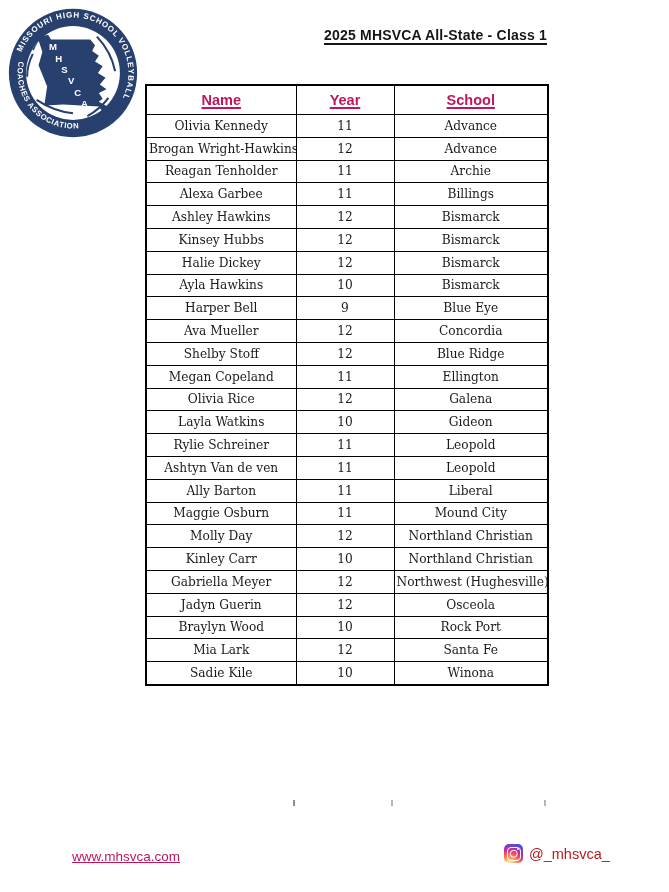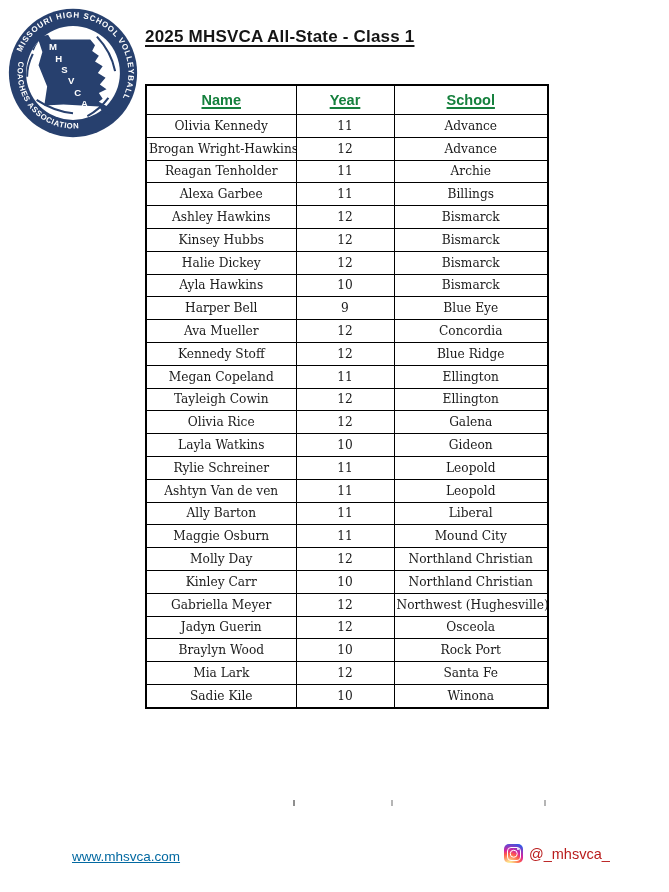--- a/index.html
+++ b/index.html
@@ -6,44 +6,44 @@
   .page{
     position:relative;width:669px;height:892px;background:#ffffff;overflow:hidden;
     font-family:"Liberation Sans",sans-serif;color:#111;
   }
   
   .logo{position:absolute;left:6px;top:6px;width:134px;height:134px;}
   .logo .ring-text{fill:#ffffff;font-family:"Liberation Sans",sans-serif;font-weight:bold;}
   .logo .state-letter{fill:#ffffff;font-family:"Liberation Sans",sans-serif;font-weight:bold;font-size:10px;text-anchor:middle;}
   
   .title{
-    position:absolute;left:145px;top:27px;width:402px;margin:0;text-align:left;
-    font-size:17px;font-weight:bold;letter-spacing:.2px;color:#151515;
+    position:absolute;left:145px;top:27px;width:402px;margin:0;text-align:right;
+    font-size:14px;font-weight:bold;letter-spacing:.2px;color:#151515;
     text-decoration:underline;text-decoration-thickness:2px;text-underline-offset:3px;
   }
   
   .roster{
     position:absolute;left:145px;top:84px;width:402px;
     border-collapse:collapse;table-layout:fixed;border:2px solid #000;
   }
   .roster th,.roster td{border:1px solid #000;text-align:center;vertical-align:middle;padding:0 2px;overflow:hidden;white-space:nowrap;}
   .roster th{
-    height:28px;font-size:14.5px;font-weight:bold;color:#15803d;
+    height:28px;font-size:14.5px;font-weight:bold;color:#be185d;
     text-decoration:underline;text-decoration-thickness:2px;text-underline-offset:2px;
   }
   .roster td{
     height:21.8px;font-family:"DejaVu Serif",serif;font-size:12.2px;color:#1a1a1a;
   }
   .stub{position:absolute;top:800px;width:2px;height:6px;background:#8f8f8f;}
   .stub-1{left:293px;}
   .stub-2{left:391px;background:#b5b5b5;}
   .stub-3{left:544px;background:#b5b5b5;}
   
   .site-link{
-    position:absolute;left:72px;top:849px;font-size:13.5px;color:#0369a1;
+    position:absolute;left:72px;top:849px;font-size:13.5px;color:#be185d;
     text-decoration:underline;cursor:pointer;
   }
   .insta{position:absolute;left:504px;top:844px;display:flex;align-items:center;gap:6px;cursor:pointer;}
   .ig-icon{
     position:relative;width:19px;height:19px;border-radius:5px;flex:0 0 auto;
     background:radial-gradient(circle at 28% 110%,#fdf497 0%,#fdf497 8%,#fd5949 45%,#d6249f 60%,#285aeb 92%);
   }
   .ig-icon::before{
     content:"";position:absolute;left:2.5px;top:2.5px;right:2.5px;bottom:2.5px;
     border:1.5px solid #fff;border-radius:4px;box-sizing:border-box;
@@ -154,32 +154,27 @@
           <td>Harper Bell</td>
           <td>9</td>
           <td>Blue Eye</td>
         </tr>
         <tr>
           <td>Ava Mueller</td>
           <td>12</td>
           <td>Concordia</td>
         </tr>
         <tr>
-          <td>Kennedy Stoff</td>
+          <td>Shelby Stoff</td>
           <td>12</td>
           <td>Blue Ridge</td>
         </tr>
         <tr>
           <td>Megan Copeland</td>
           <td>11</td>
-          <td>Ellington</td>
-        </tr>
-        <tr>
-          <td>Tayleigh Cowin</td>
-          <td>12</td>
           <td>Ellington</td>
         </tr>
         <tr>
           <td>Olivia Rice</td>
           <td>12</td>
           <td>Galena</td>
         </tr>
         <tr>
           <td>Layla Watkins</td>
           <td>10</td>

